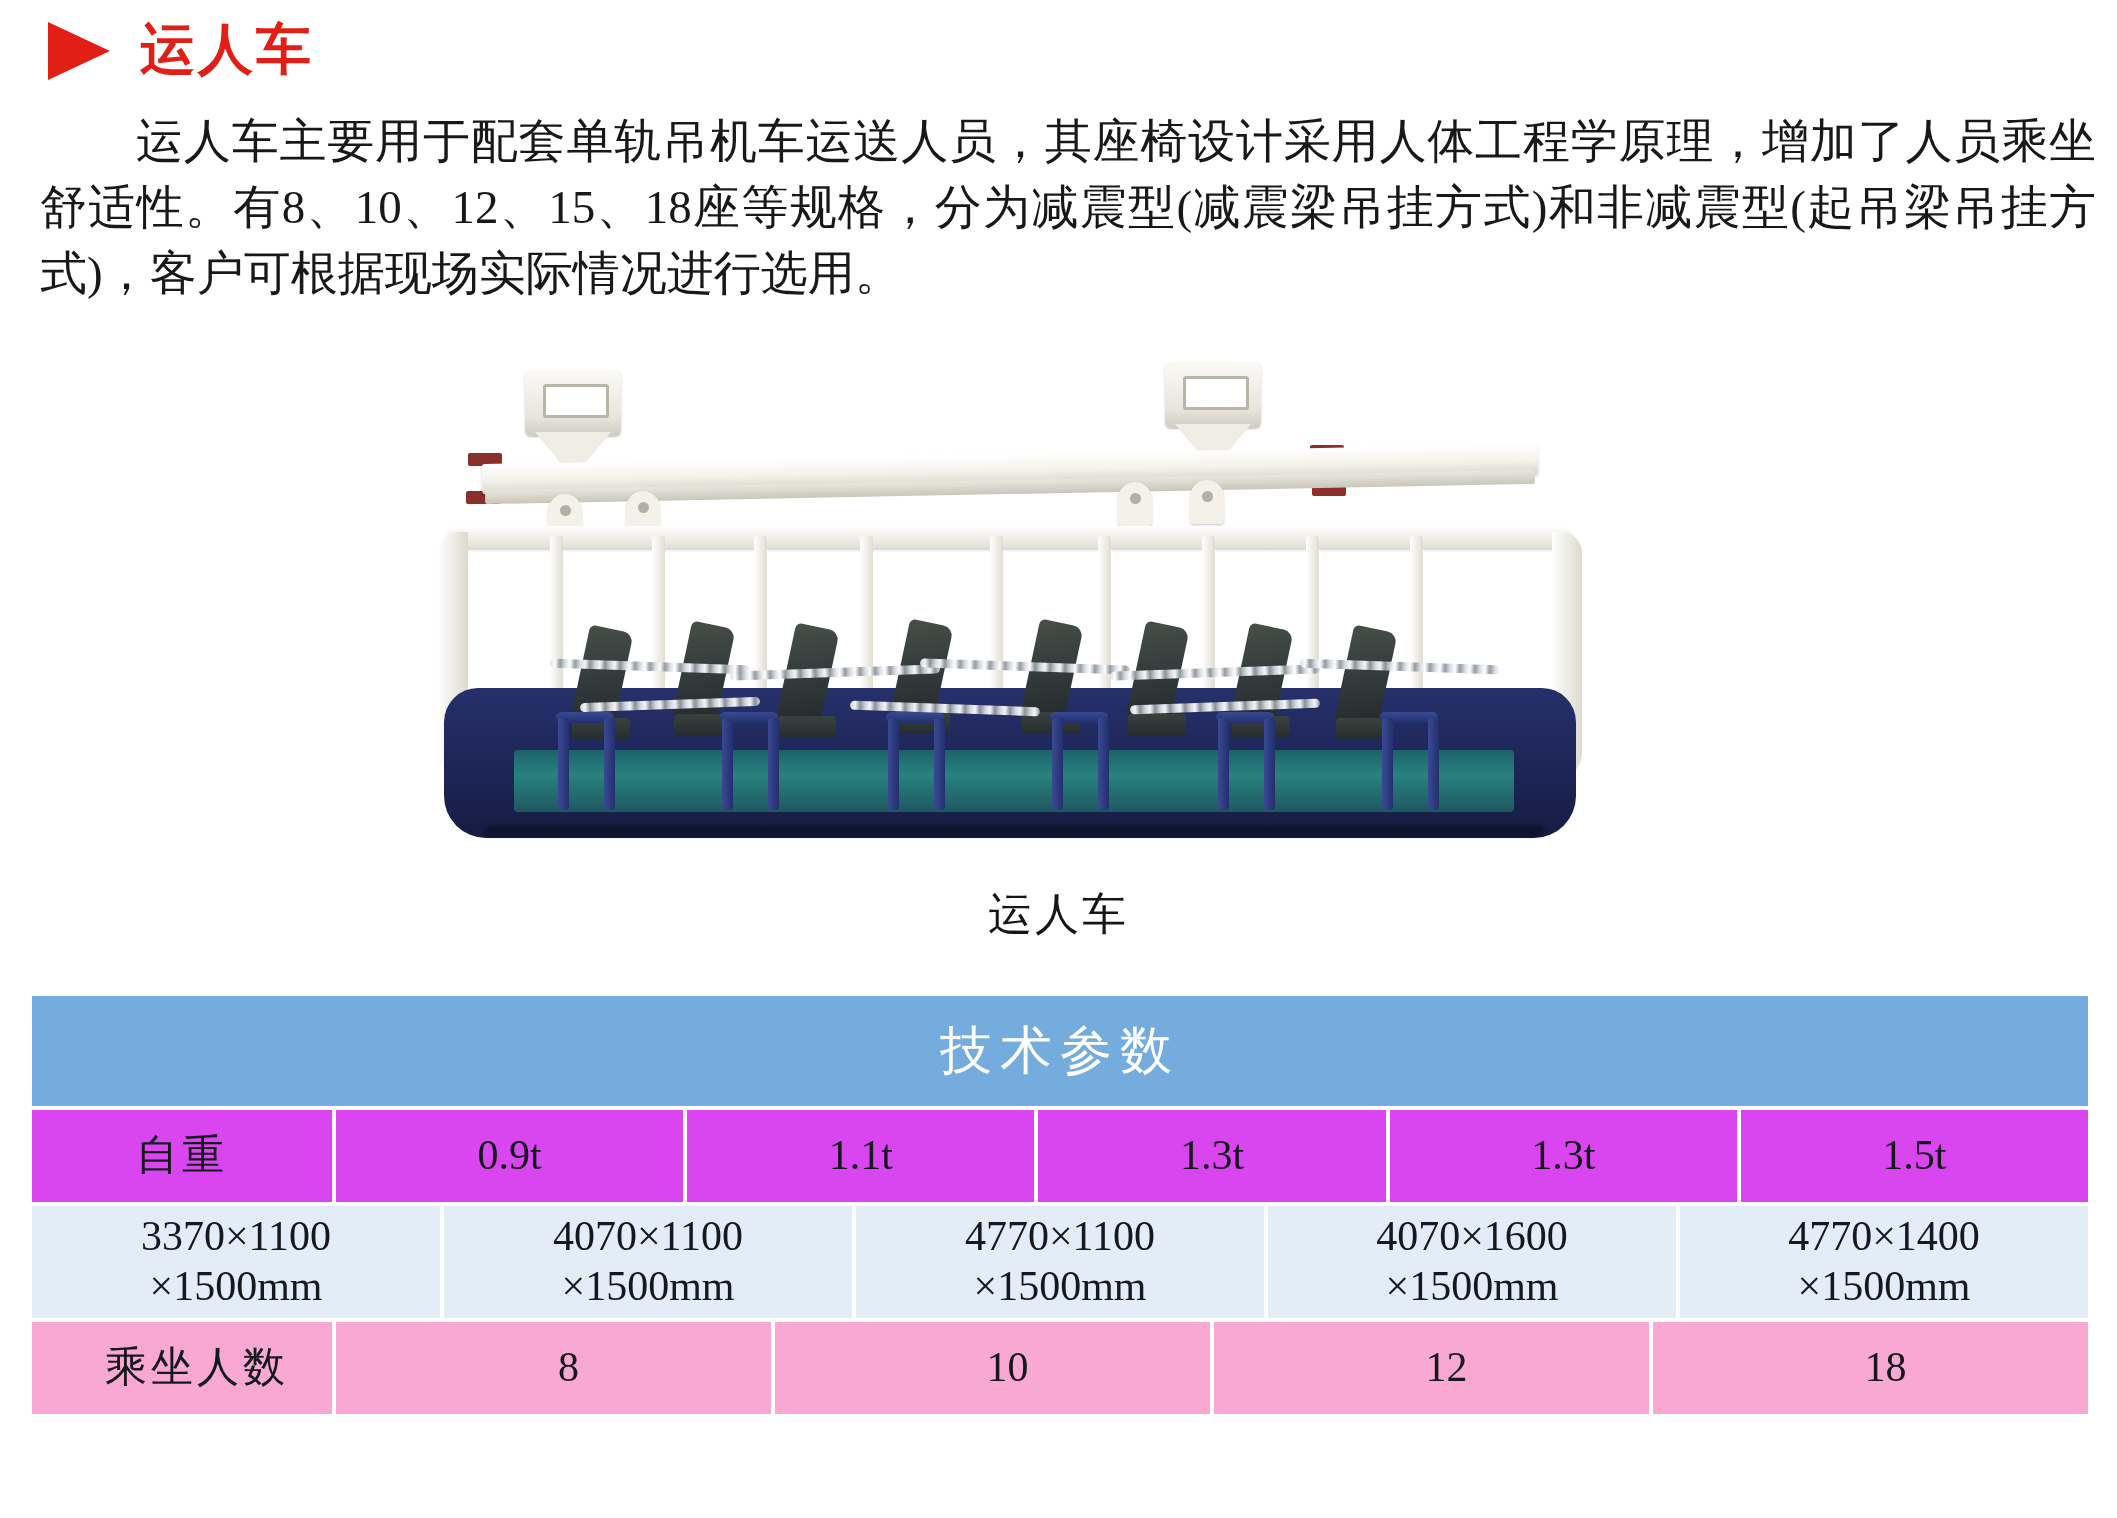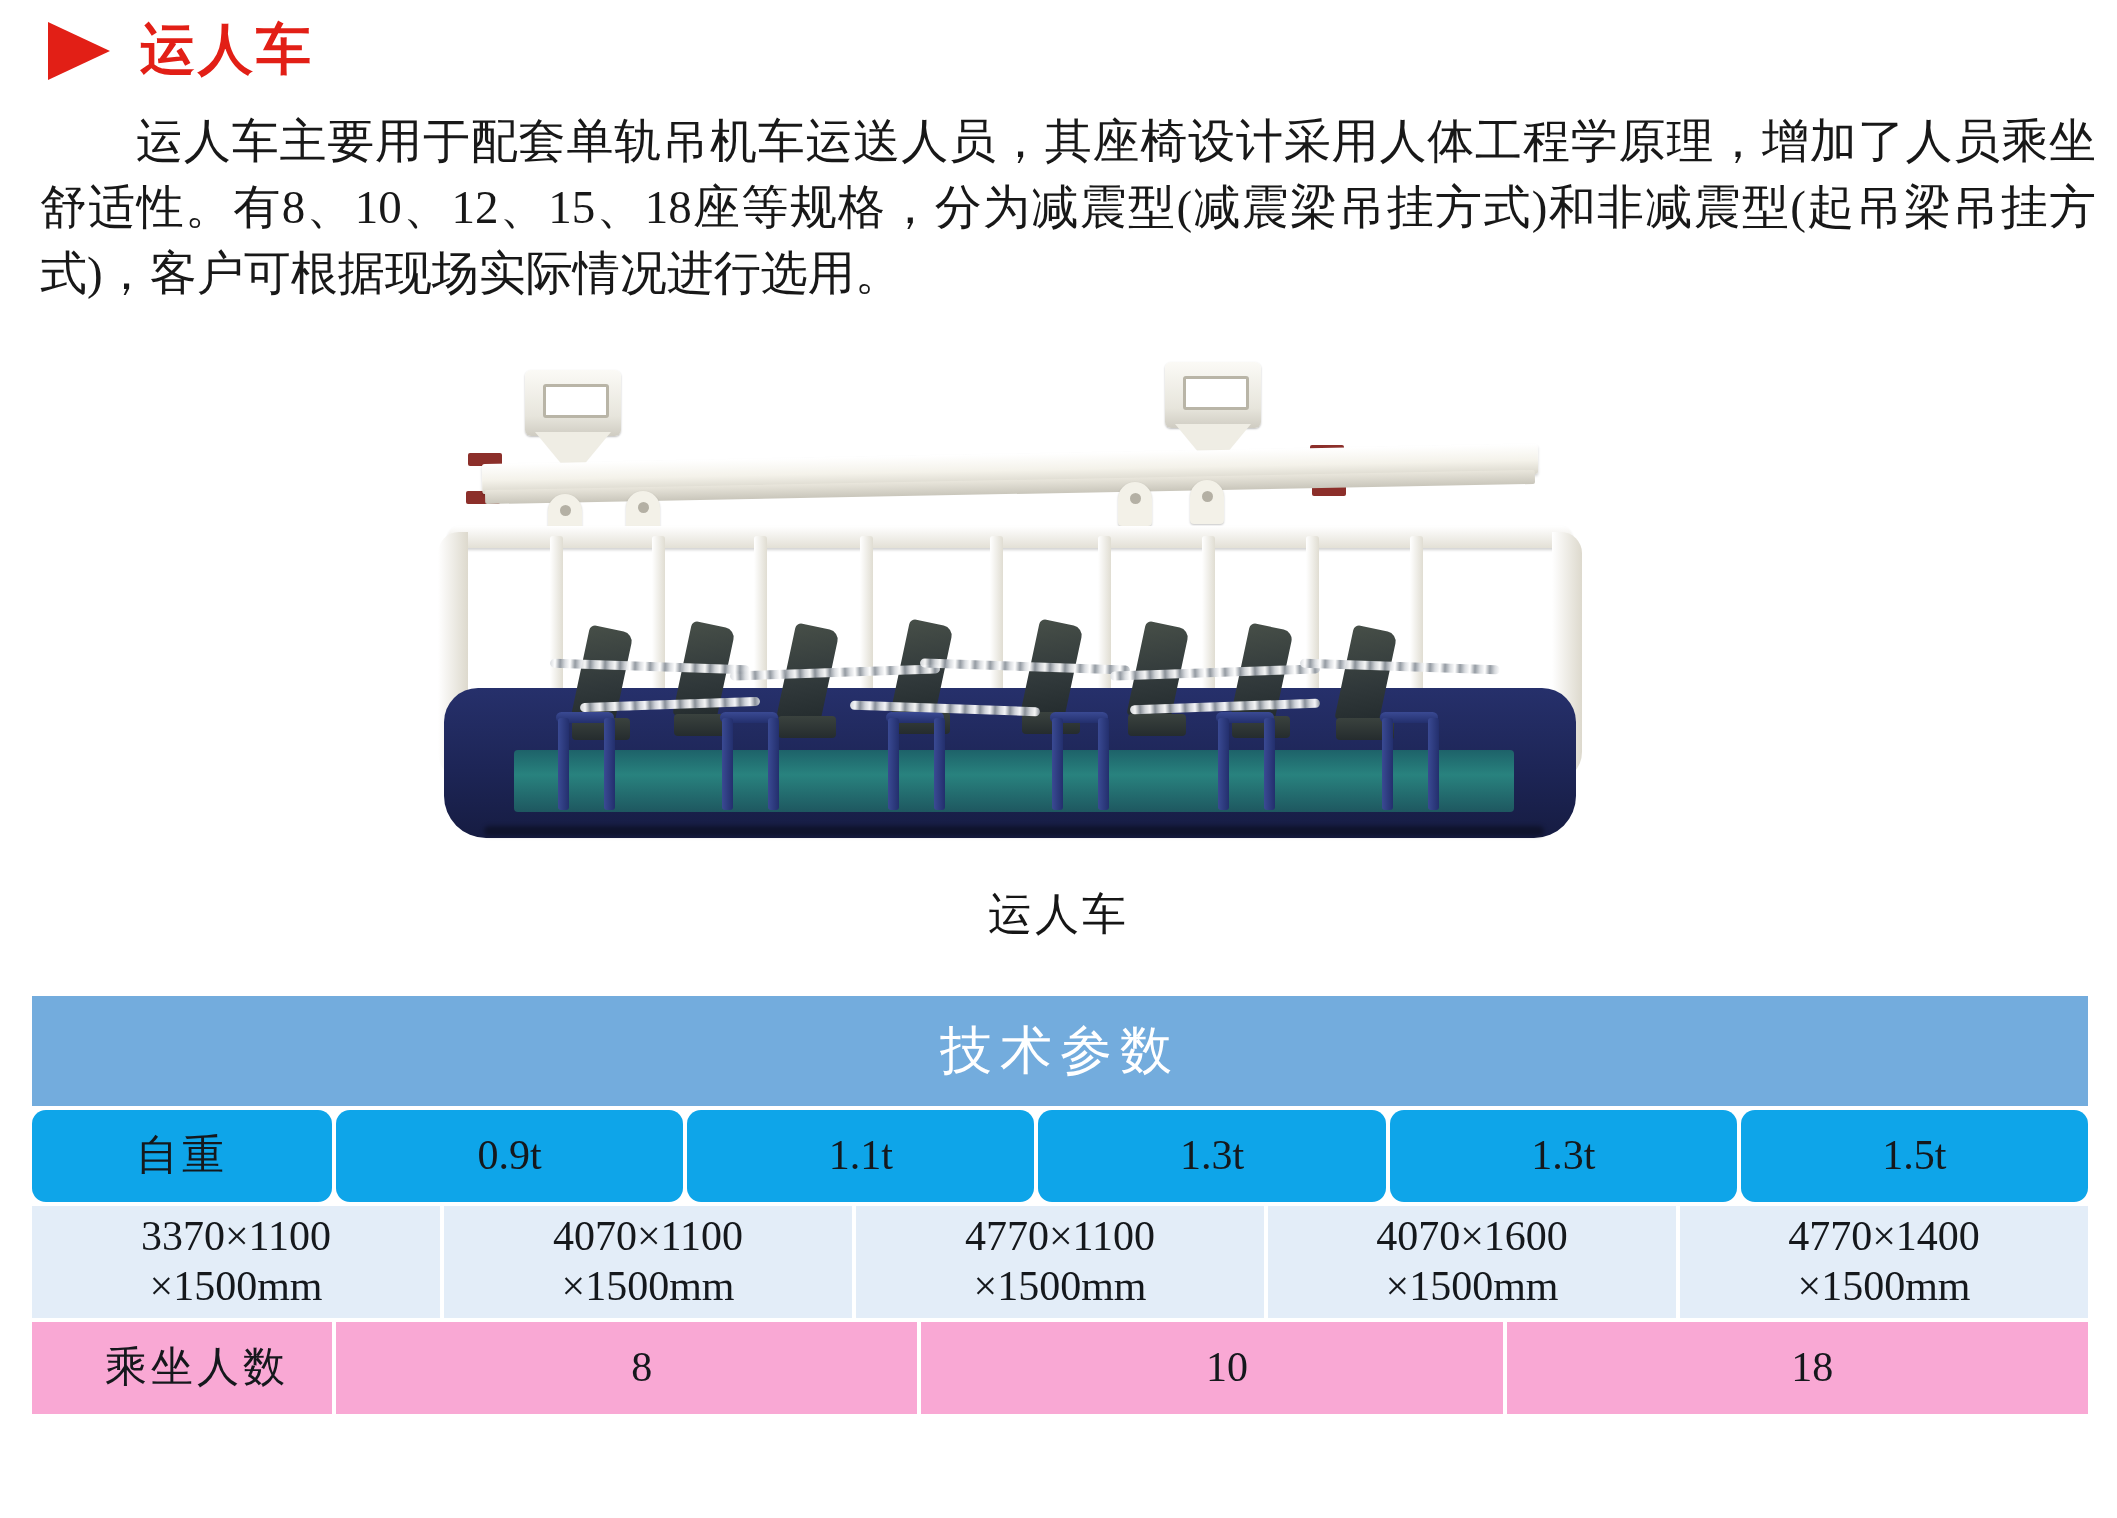--- a/index.html
+++ b/index.html
@@ -264,21 +264,21 @@
     align-items: center;
     justify-content: center;
     font-size: 42px;
     color: #15181c;
     line-height: 1.18;
     padding: 0 6px;
     box-sizing: border-box;
   }
   .spec-cell.label { flex: 0 0 300px; letter-spacing: 4px; }
   .spec-cell.val   { flex: 1 1 0; text-align: center; }
-  .row-a .spec-cell { background: #0ea5e9; height: 92px; border-radius: 14px; }
+  .row-a .spec-cell { background: #d946ef; height: 92px; }
   .row-b .spec-cell { background: #E3EDF8; height: 112px; }
   .row-c .spec-cell { background: #f9a8d4; height: 92px; padding-left: 36px; }
   .dim { white-space: pre-line; }
 </style>
 </head>
 <body>
 
 <div class="title-row">
   <div class="title-marker"></div>
   <div class="title-text">运人车</div>
@@ -399,15 +399,16 @@
     <div class="spec-cell val dim">4070×1600
 ×1500mm</div>
     <div class="spec-cell val dim">4770×1400
 ×1500mm</div>
   </div>
 
   <div class="spec-row row-c">
     <div class="spec-cell label">乘坐人数</div>
     <div class="spec-cell val">8</div>
     <div class="spec-cell val">10</div>
+    <div class="spec-cell val">12</div>
     <div class="spec-cell val">18</div>
   </div>
 </div>
 
 </body></html>

